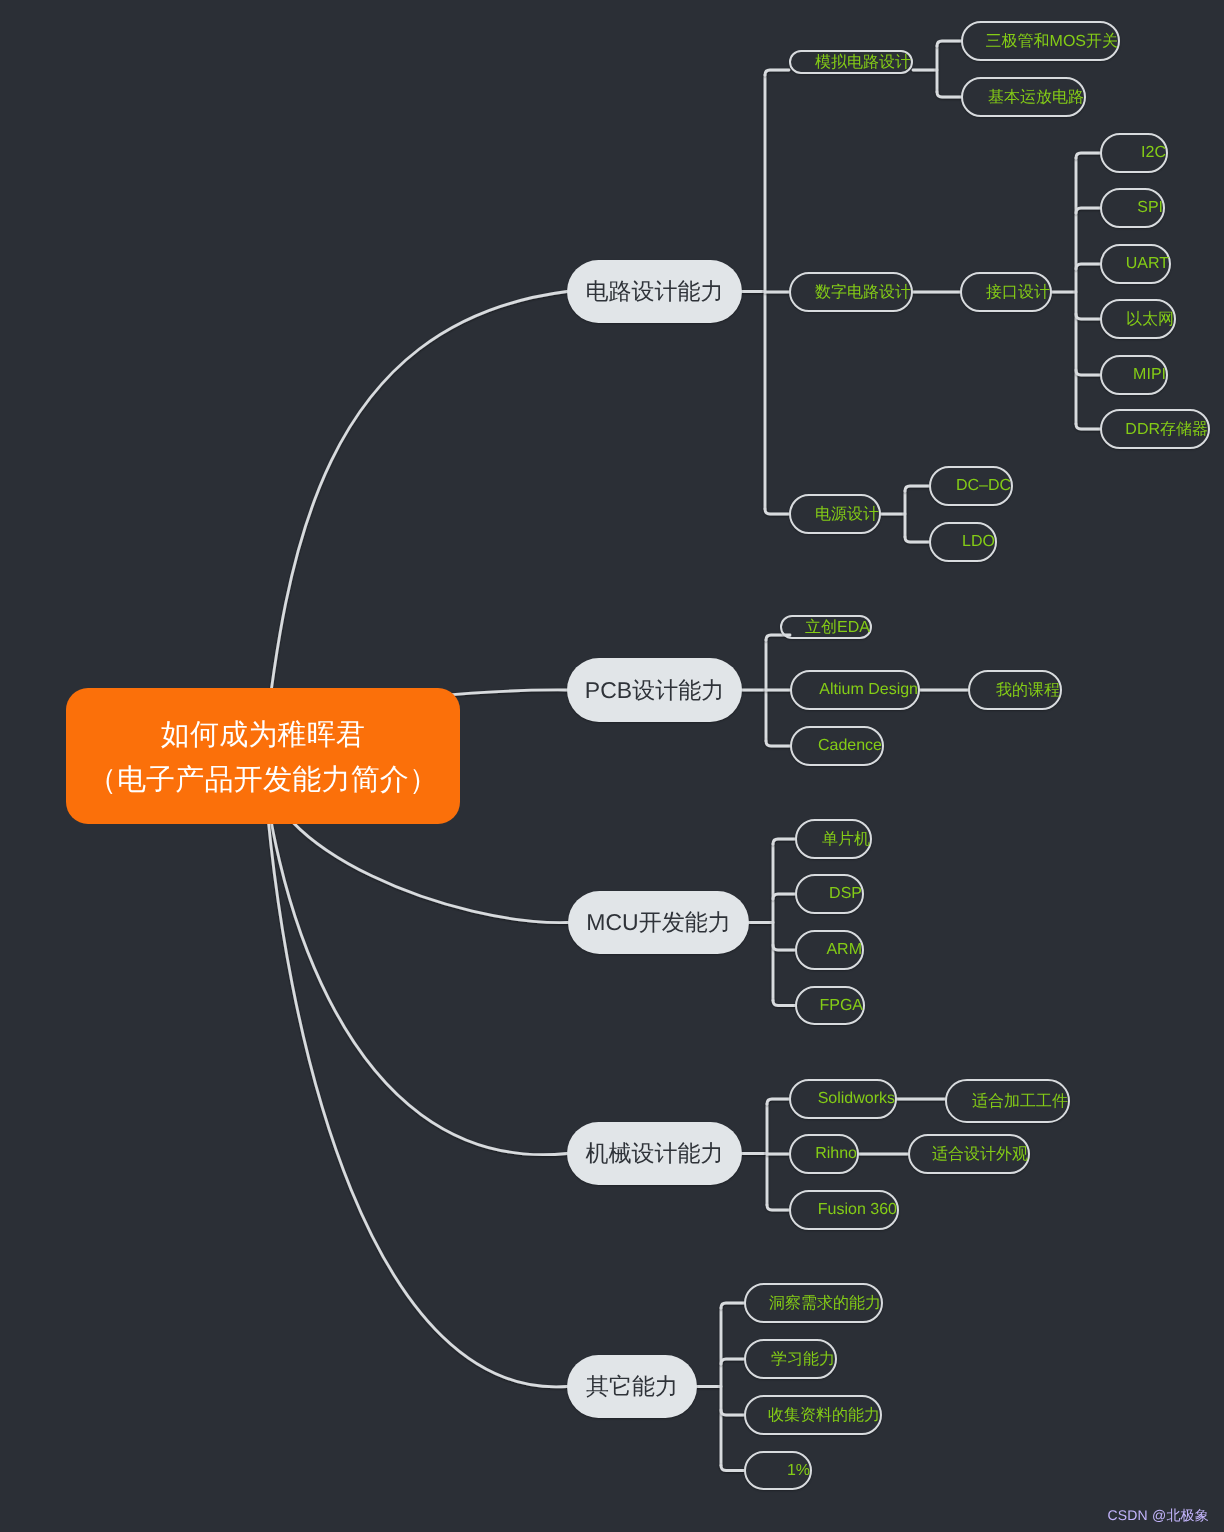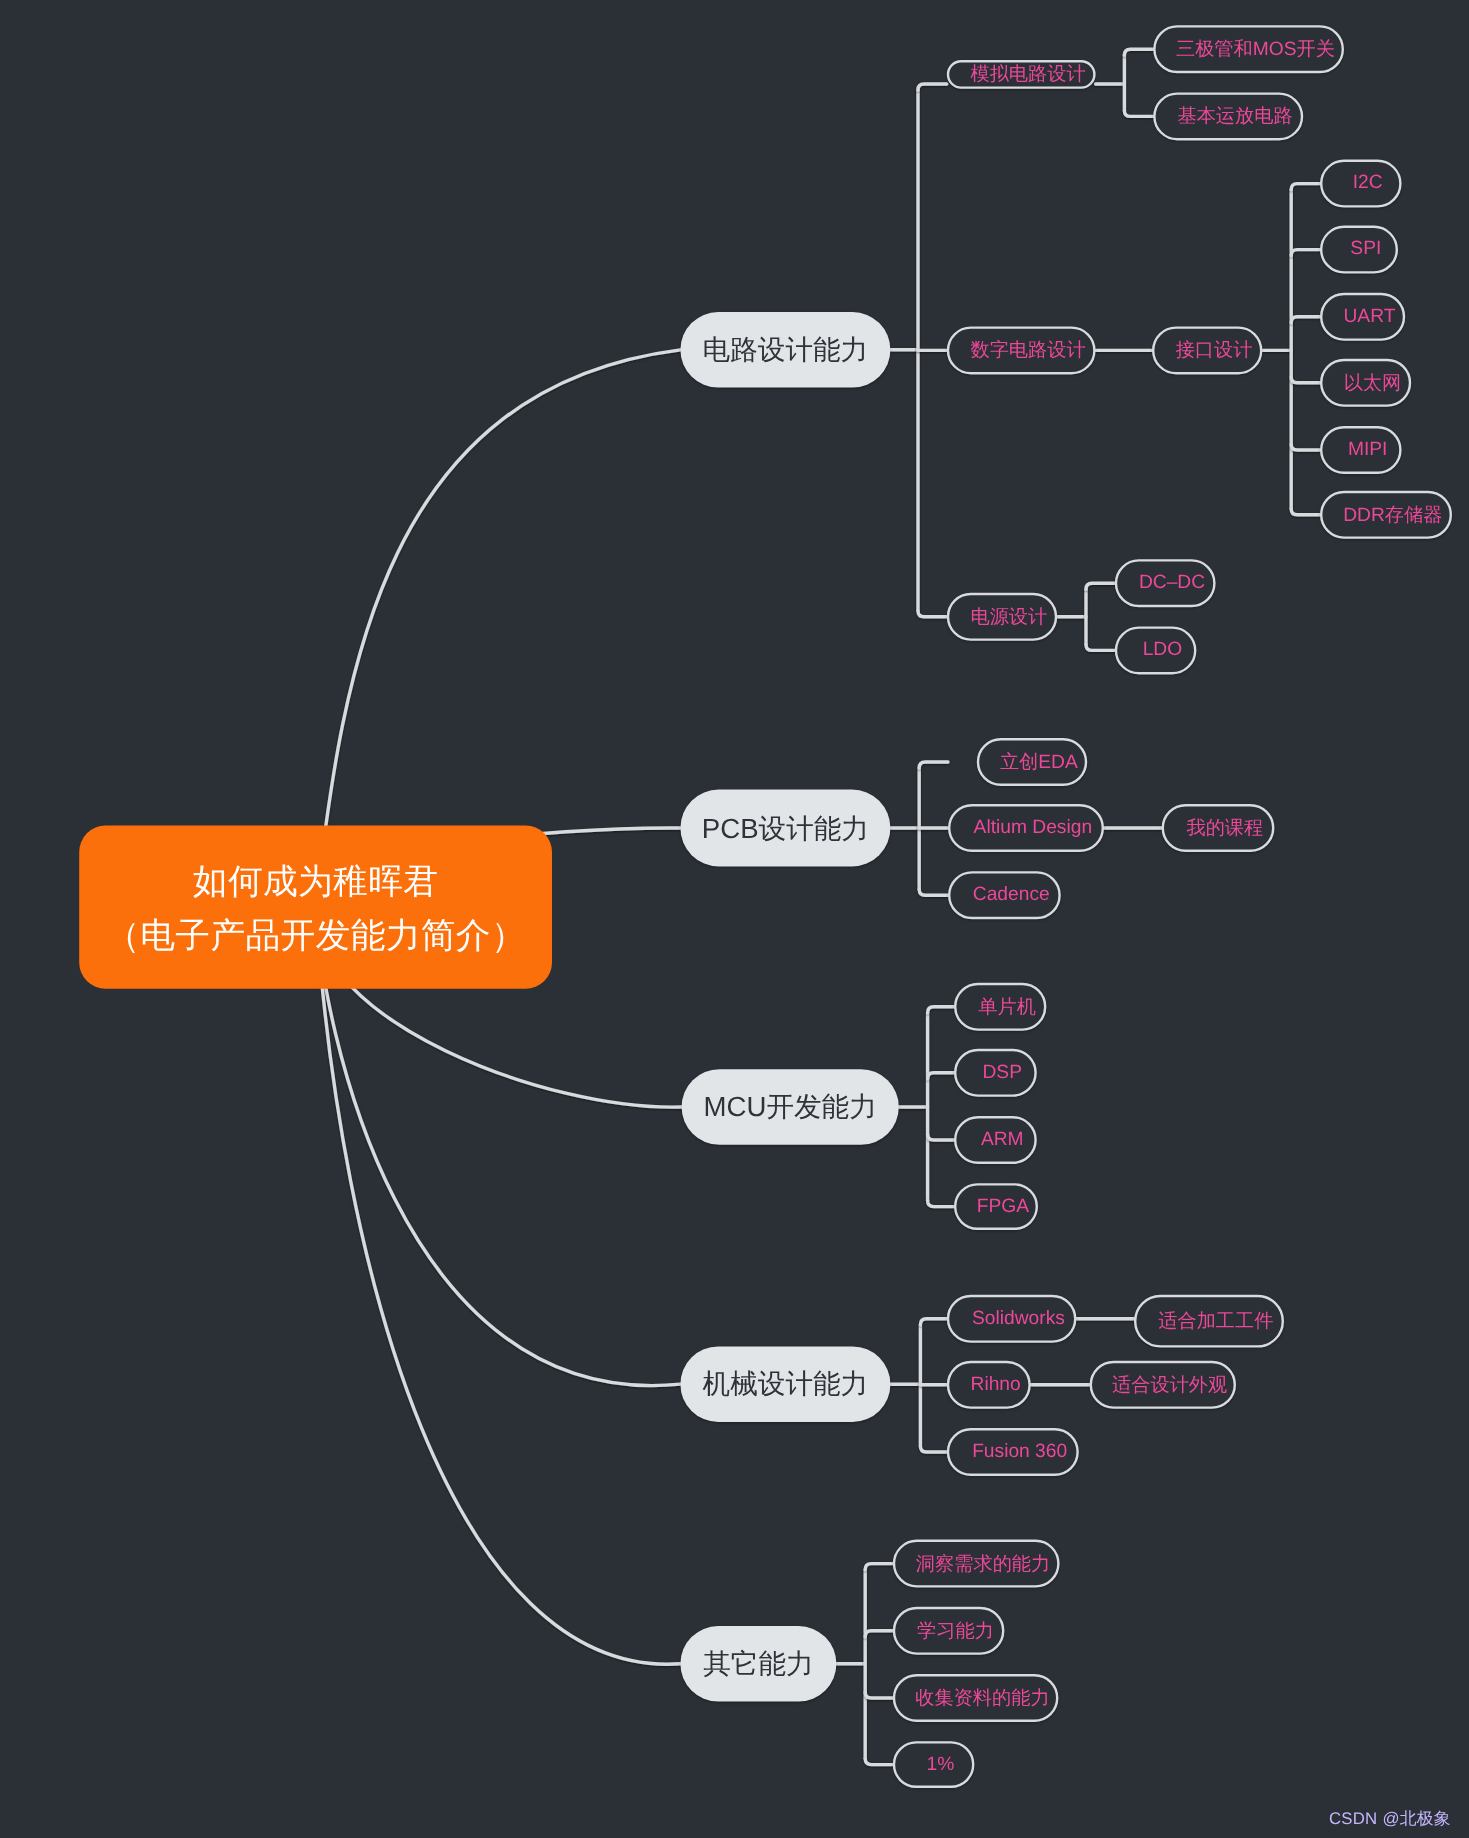--- a/index.html
+++ b/index.html
@@ -14,22 +14,22 @@
   #stage{position:relative;width:1224px;height:1532px;}
   #edges{position:absolute;left:0;top:0;}
   .node{position:absolute;box-sizing:border-box;display:flex;align-items:center;justify-content:center;
         white-space:nowrap;}
   .node span{filter:blur(0px);}
   .wm{filter:blur(0px);}
   .n-root{background:#fb700a;color:#ffffff;border-radius:22px;
           font-size:29px;line-height:45px;text-align:center;flex-direction:column;padding-top:4px;letter-spacing:0.22px;}
   .n-l1{background:#e1e5e8;color:#2f3339;border-radius:32px;font-size:23px;
         box-shadow:0 1px 2px rgba(0,0,0,.28);}
-  .n-l2{background:transparent;color:#ec4899;border:2.3px solid #d8dbde;border-radius:22px;font-size:16px;
-        justify-content:center;padding-left:11.4px;box-shadow:0 1px 2px rgba(0,0,0,.28);}
+  .n-l2{background:transparent;color:#84cc16;border:2.3px solid #d8dbde;border-radius:22px;font-size:16px;
+        justify-content:flex-end;padding-left:11.4px;box-shadow:0 1px 2px rgba(0,0,0,.28);}
   .wm{position:absolute;color:#c4b5fd;font-size:14px;letter-spacing:.2px;}
 </style>
 </head>
 <body>
 
 <div id="stage">
   <svg id="edges" width="1224" height="1532" viewBox="0 0 1224 1532">
     <defs>
       <filter id="edgeshadow" filterUnits="userSpaceOnUse" x="0" y="0" width="1224" height="1532">
         <feDropShadow dx="0" dy="0.8" stdDeviation="0.9" flood-color="#000" flood-opacity="0.5"></feDropShadow>
@@ -134,21 +134,21 @@
       </div>
       <div class="node n-l2" style="left: 929px; top: 466px; width: 84px; height: 40px;">
         <span>DC–DC</span>
       </div>
       <div class="node n-l2" style="left: 929px; top: 522px; width: 68px; height: 40px;">
         <span>LDO</span>
       </div>
       <div class="node n-l1" style="left: 567px; top: 658px; width: 175px; height: 64px;">
         <span>PCB设计能力</span>
       </div>
-      <div class="node n-l2" style="left: 814px; top: 615px; width: 92px; height: 40px;">
+      <div class="node n-l2" style="left: 780px; top: 615px; width: 92px; height: 24px;">
         <span>立创EDA</span>
       </div>
       <div class="node n-l2" style="left: 790px; top: 670px; width: 130px; height: 40px;">
         <span>Altium Design</span>
       </div>
       <div class="node n-l2" style="left: 968px; top: 670px; width: 94px; height: 40px;">
         <span>我的课程</span>
       </div>
       <div class="node n-l2" style="left: 790px; top: 726px; width: 94px; height: 40px;">
         <span>Cadence</span>

